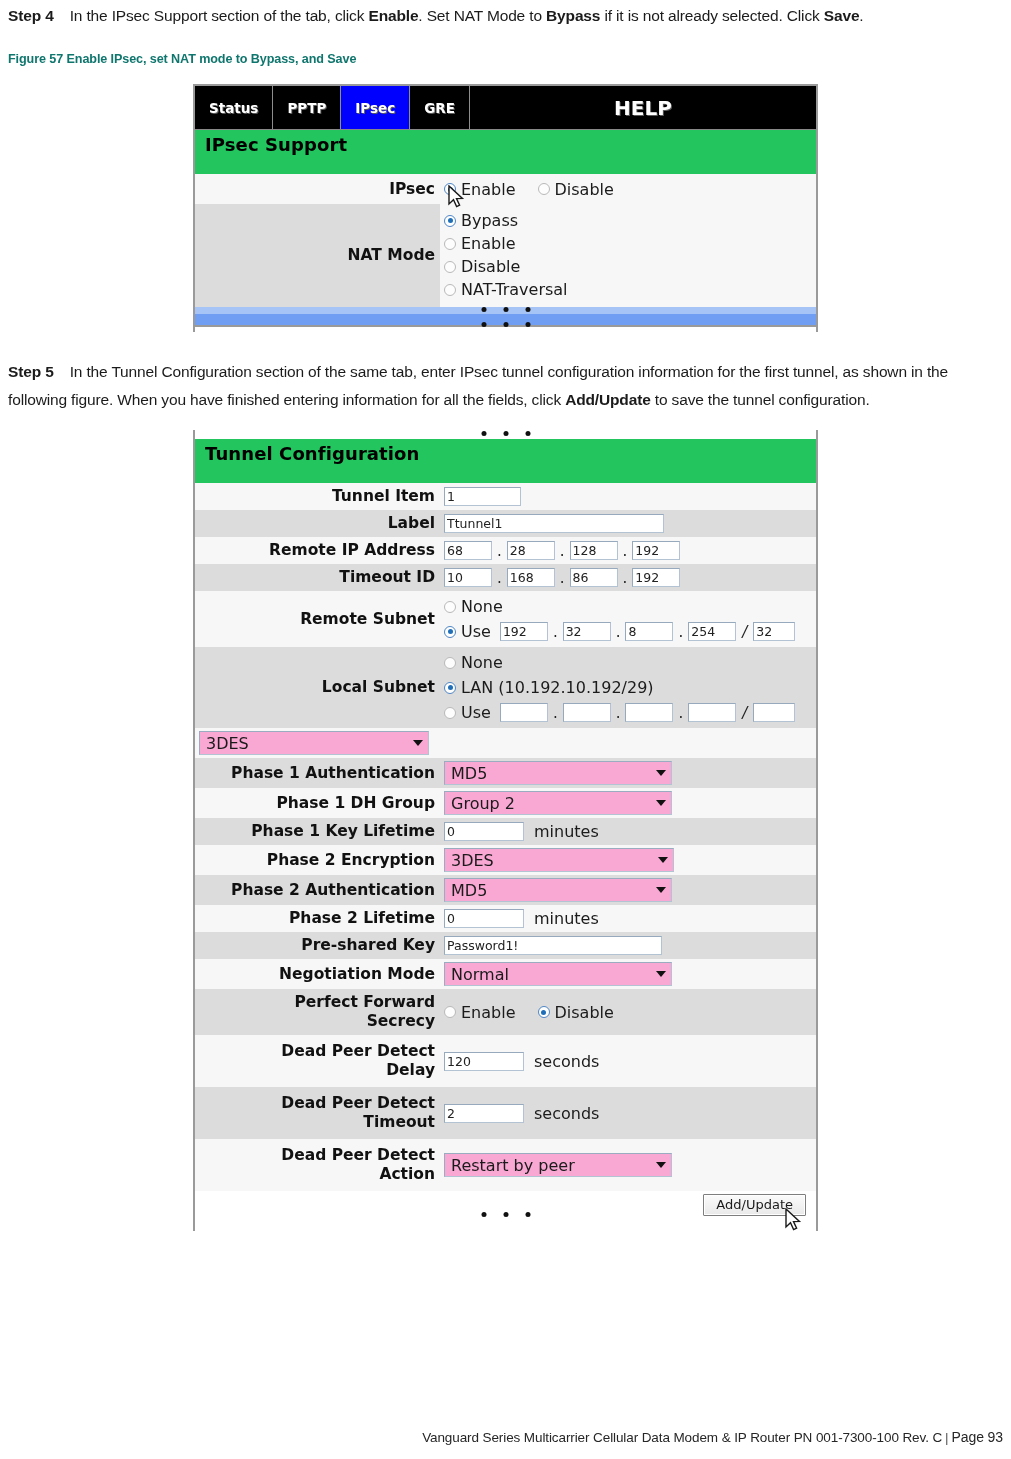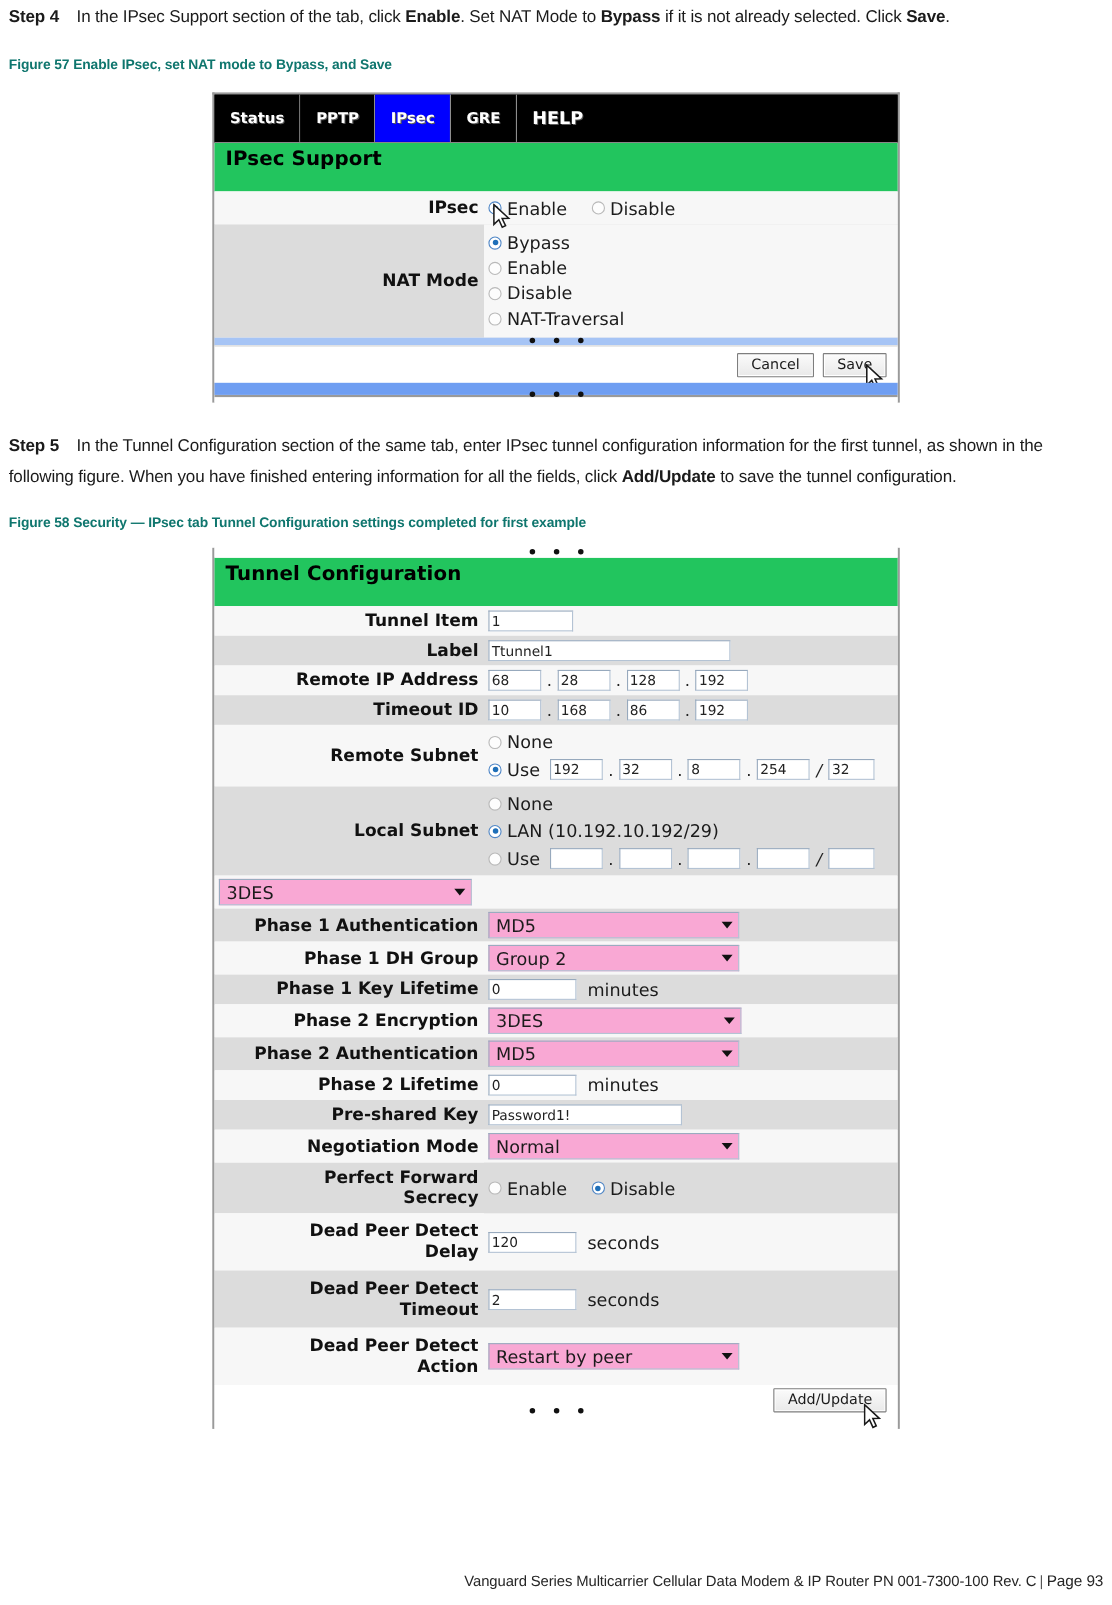--- a/index.html
+++ b/index.html
@@ -58,21 +58,21 @@
     display:flex;
     align-items:center;
     padding:0 14px;
     border-right:1px solid #8d8d8d;
     white-space:nowrap;
     font-weight:bold;
     text-shadow:1px 1px 0 #5a5a5a;
   }
   .navtab.brand { font-size:21px; flex:0 0 172px; }
   .navtab.small { font-size:13.5px; }
-  .navtab.help  { font-size:16px; border-right:none; flex:1; justify-content:flex-start; }
+  .navtab.help  { font-size:20px; border-right:none; flex:1; justify-content:center; }
   .navtab.active { background:#0000ff; }
 
   
   .sec-head {
     background:#22c55e;
     color:#000;
     font-weight:bold;
     font-size:18px;
     padding:4px 10px 19px;
     letter-spacing:0.1px;
@@ -140,21 +140,21 @@
     color:#222;
     height:19px;
     padding:0 2px;
     outline:none;
   }
   .w-octet { width:48px; }
   .w-item  { width:77px; }
   .w-label { width:220px; }
   .w-mask  { width:42px; }
   .w-time  { width:80px; }
-  .w-psk   { width:176px; }
+  .w-psk   { width:218px; }
   .dot-sep { padding:0 5px; font-size:15px; color:#222; }
   .slash   { padding:0 6px; font-size:15px; color:#222; font-style:italic; }
   .unit    { padding-left:10px; font-size:16px; color:#1b1b1b; }
 
   
   .sel {
     border:1px solid #b4c3d4;
     border-top-color:#9aacc0;
     border-left-color:#9aacc0;
     background:#f9a8d4;
@@ -293,45 +293,37 @@
 
       <div style="position:relative;">
         <div class="blue-slim"></div>
         <div class="dots3" style="top:0px;">
           <span></span>
             <span></span>
             <span></span>
         </div>
       </div>
 
-      <div class="white-band" style="position:relative; border-top:1px solid #d2d2d2;">
-        <button class="btn">Cancel</button>
-        <button class="btn">Save</button>
-        <svg class="cursor" viewBox="0 0 17 25" style="right:12px; top:16px;">
-          <polygon points="1,1 1,19 5.5,14.8 8.6,21.6 11.6,20.2 8.5,13.6 14.4,13.4" fill="#ffffff" stroke="#1a1a1a" stroke-width="1.4"></polygon>
-        </svg>
-      </div>
 
       <div style="position:relative;">
         <div class="blue-bar"></div>
         <div class="dots3" style="top:8px;">
           <span></span>
             <span></span>
             <span></span>
         </div>
       </div>
       <div style="height:7px; border-top:2px solid #9a9a9a; background:#fff;"></div>
     </div>
   </div>
 
   <p class="step-para" style="margin-top:26px;">
     <span class="step-label">Step 5</span><span class="gap-sm"></span><span>In the Tunnel Configuration section of the same tab, enter IPsec tunnel configuration information for the first tunnel, as shown in the following figure. When you have finished entering information for all the fields, click </span><b>Add/Update</b><span> to save the tunnel configuration.</span>
   </p>
 
-  <div class="fig-caption" style="margin-top:20px;">Figure 58 Security — IPsec tab Tunnel Configuration settings completed for first example</div>
 
   <div class="figure-wrap" style="margin-top:16px;">
     <div class="shot">
 
       <div style="position:relative; height:9px; background:#fff;">
         <div class="dots3" style="top:1px;">
           <span></span>
             <span></span>
             <span></span>
         </div>

